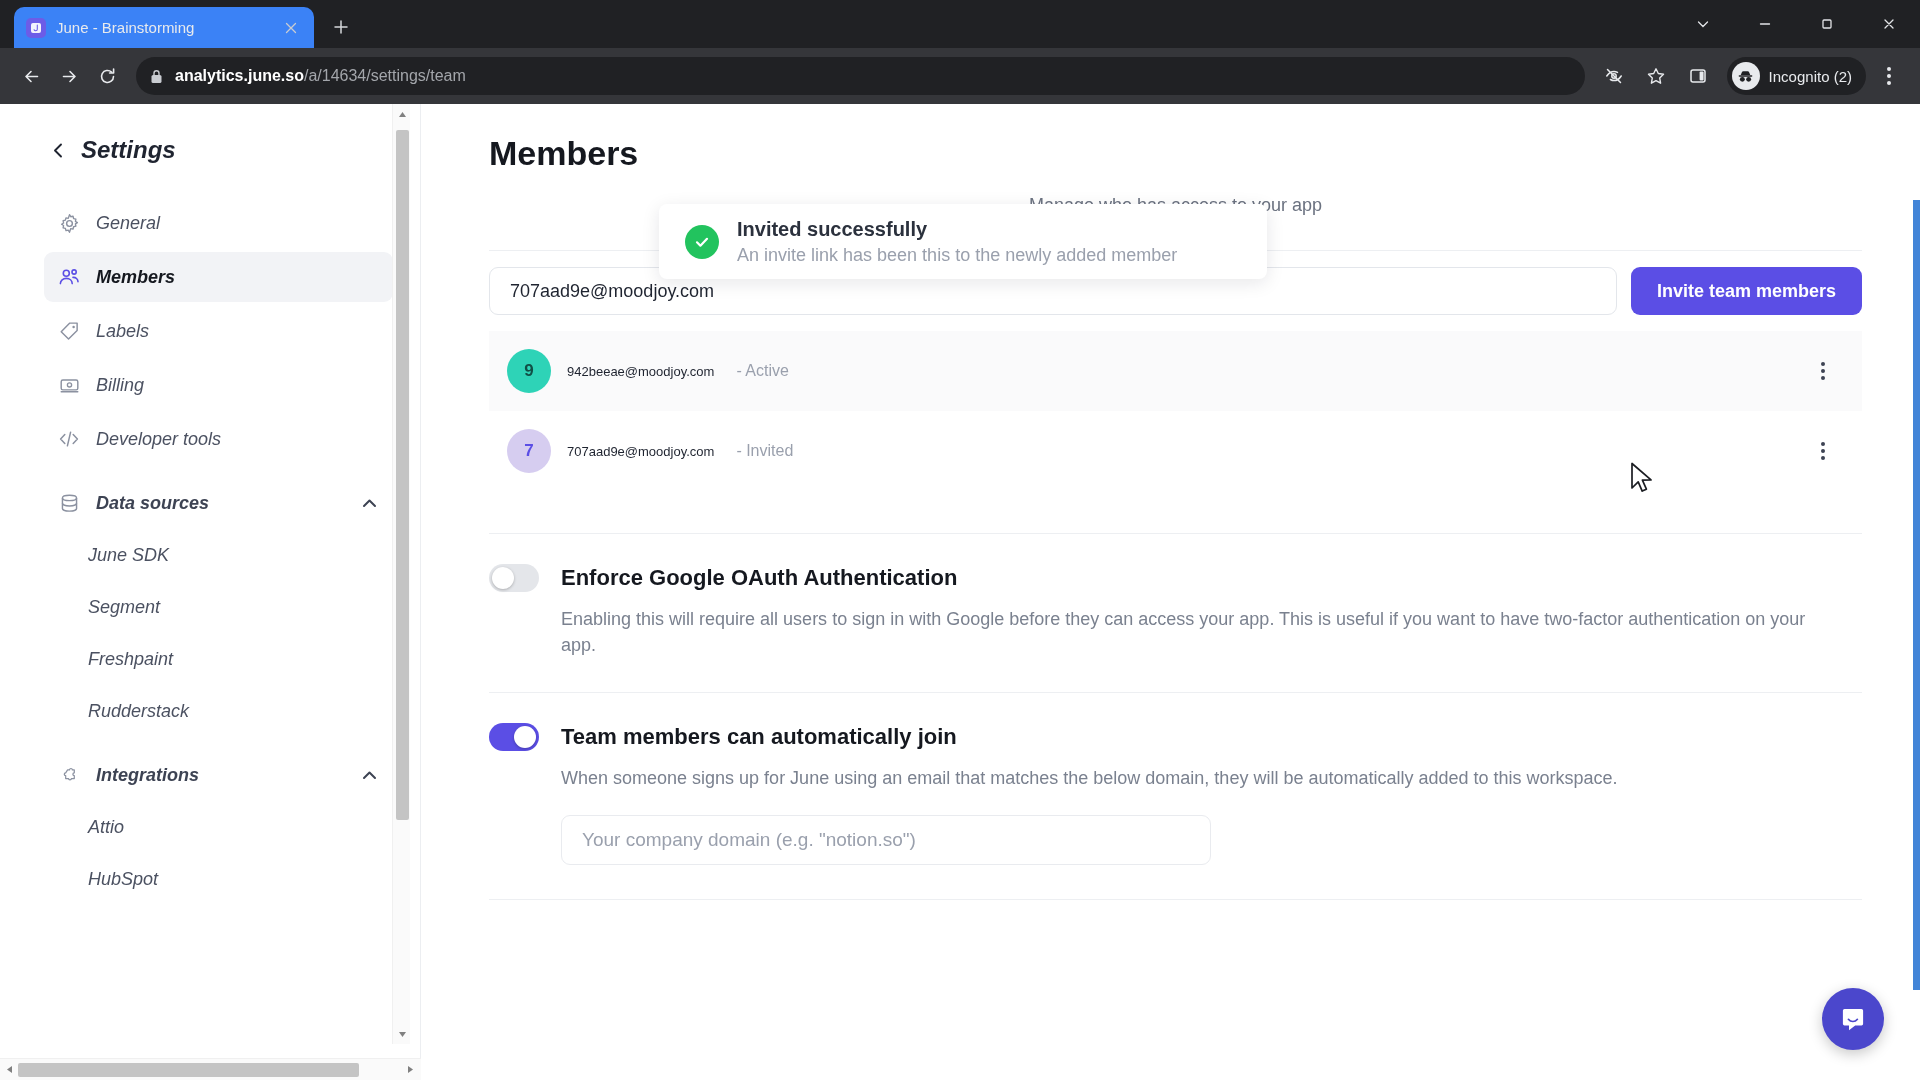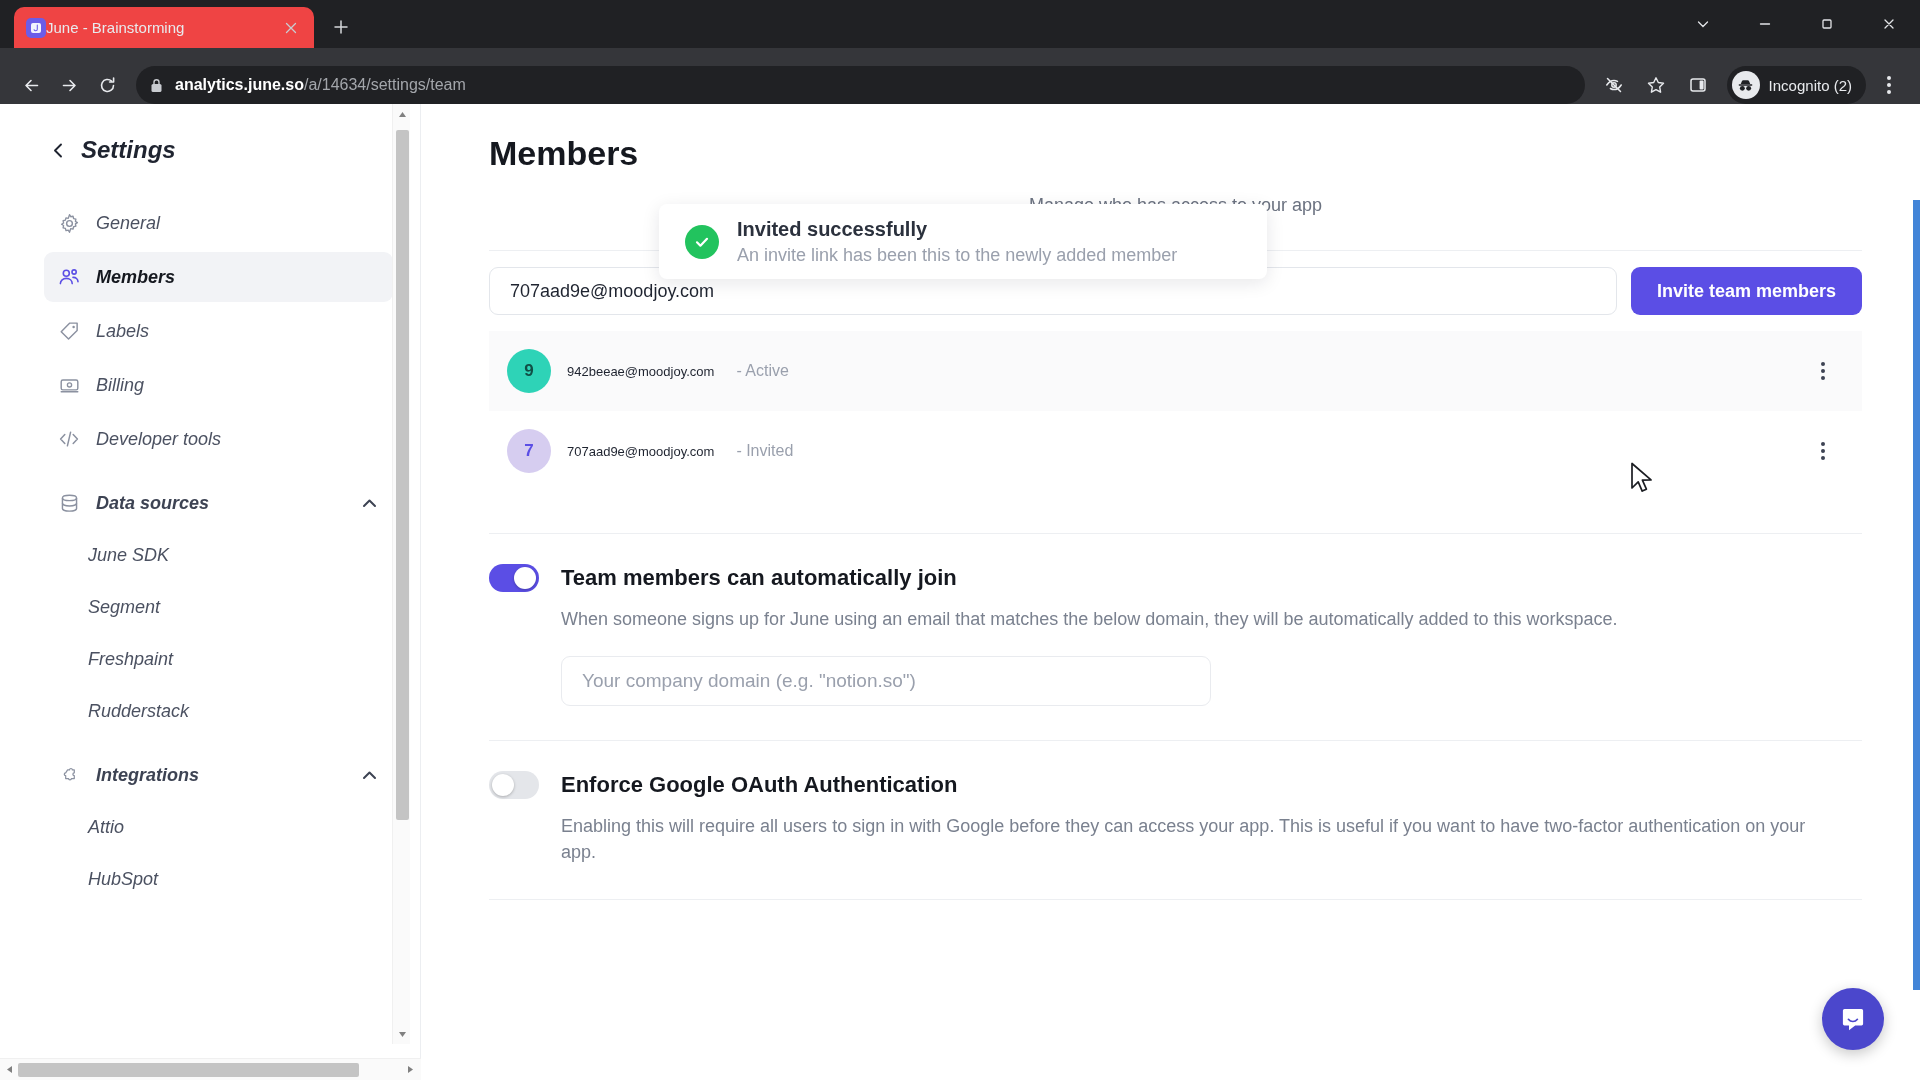--- a/index.html
+++ b/index.html
@@ -11,22 +11,22 @@
   }
 
   
   .browser { width: 1920px; height: 1080px; position: relative; }
 
   .tabstrip {
     height: 48px; background: #202124; position: relative;
     display: flex; align-items: flex-end; padding-left: 14px;
   }
   .tab {
-    display: flex; align-items: center; 
-    width: 300px; height: 41px; background: #ef4444;
+    display: flex; align-items: center; gap: 10px;
+    width: 300px; height: 41px; background: #3b82f6;
     border-radius: 10px 10px 0 0; padding: 12px 12px;
     position: relative;
   }
   .tab-favicon {
     width: 20px; height: 20px; border-radius: 5px;
     background: #6c5ce7; display: flex; align-items: center;
     justify-content: center; flex: none;
   }
   .tab-favicon svg { display:block; }
   .tab-title {
@@ -47,21 +47,21 @@
     position: absolute; right: 0; top: 0; height: 48px;
     display: flex; align-items: center;
   }
   .wc {
     width: 62px; height: 48px; display: flex;
     align-items: center; justify-content: center; color: #e2e4e7;
   }
 
   .toolbar {
     height: 56px; background: #35363a;
-    display: flex; align-items: flex-end; padding: 0 12px; 
+    display: flex; align-items: center; padding: 0 12px; 
   }
   .navbtn {
     width: 38px; height: 38px; border-radius: 50%;
     display: flex; align-items: center; justify-content: center;
     color: #e8eaed; flex: none;
   }
   .omnibox {
     flex: 1; height: 38px; background: #202124; border-radius: 20px;
     display: flex; align-items: center; padding: 0 14px; gap: 12px;
     margin: 0 10px; min-width: 0;
@@ -567,44 +567,44 @@
           <span class="kebab">
             <span class="dots">
                 <i></i>
                 <i></i>
                 <i></i>
               </span>
           </span>
         </div>
 
         <div style="height:42px"></div>
+
+        <div class="setting-block">
+          <div class="setting-head">
+            <span class="toggle">
+              <span class="knob"></span>
+            </span>
+            <span class="setting-title">Enforce Google OAuth Authentication</span>
+          </div>
+          <div class="setting-desc">Enabling this will require all users to sign in with Google before they can access your app. This is useful if you want to have two-factor authentication on your app.</div>
+        </div>
 
         <div class="setting-block">
           <div class="setting-head">
             <span class="toggle on">
               <span class="knob"></span>
             </span>
             <span class="setting-title">Team members can automatically join</span>
           </div>
           <div class="setting-desc">When someone signs up for June using an email that matches the below domain, they will be automatically added to this workspace.</div>
           <div class="domain-input">
             <span>Your company domain (e.g. "notion.so")</span>
           </div>
         </div>
 
-        <div class="setting-block">
-          <div class="setting-head">
-            <span class="toggle">
-              <span class="knob"></span>
-            </span>
-            <span class="setting-title">Enforce Google OAuth Authentication</span>
-          </div>
-          <div class="setting-desc">Enabling this will require all users to sign in with Google before they can access your app. This is useful if you want to have two-factor authentication on your app.</div>
-        </div>
-
         <div class="divider"></div>
       </div>
     </div>
 
     <div class="toast">
       <span class="toast-check">
         <svg width="18" height="18" viewBox="0 0 18 18">
             <path d="M4 9.3l3.4 3.4L14 5.8" stroke="#fff" stroke-width="2.2" fill="none" stroke-linecap="round" stroke-linejoin="round"></path>
           </svg>
       </span>

